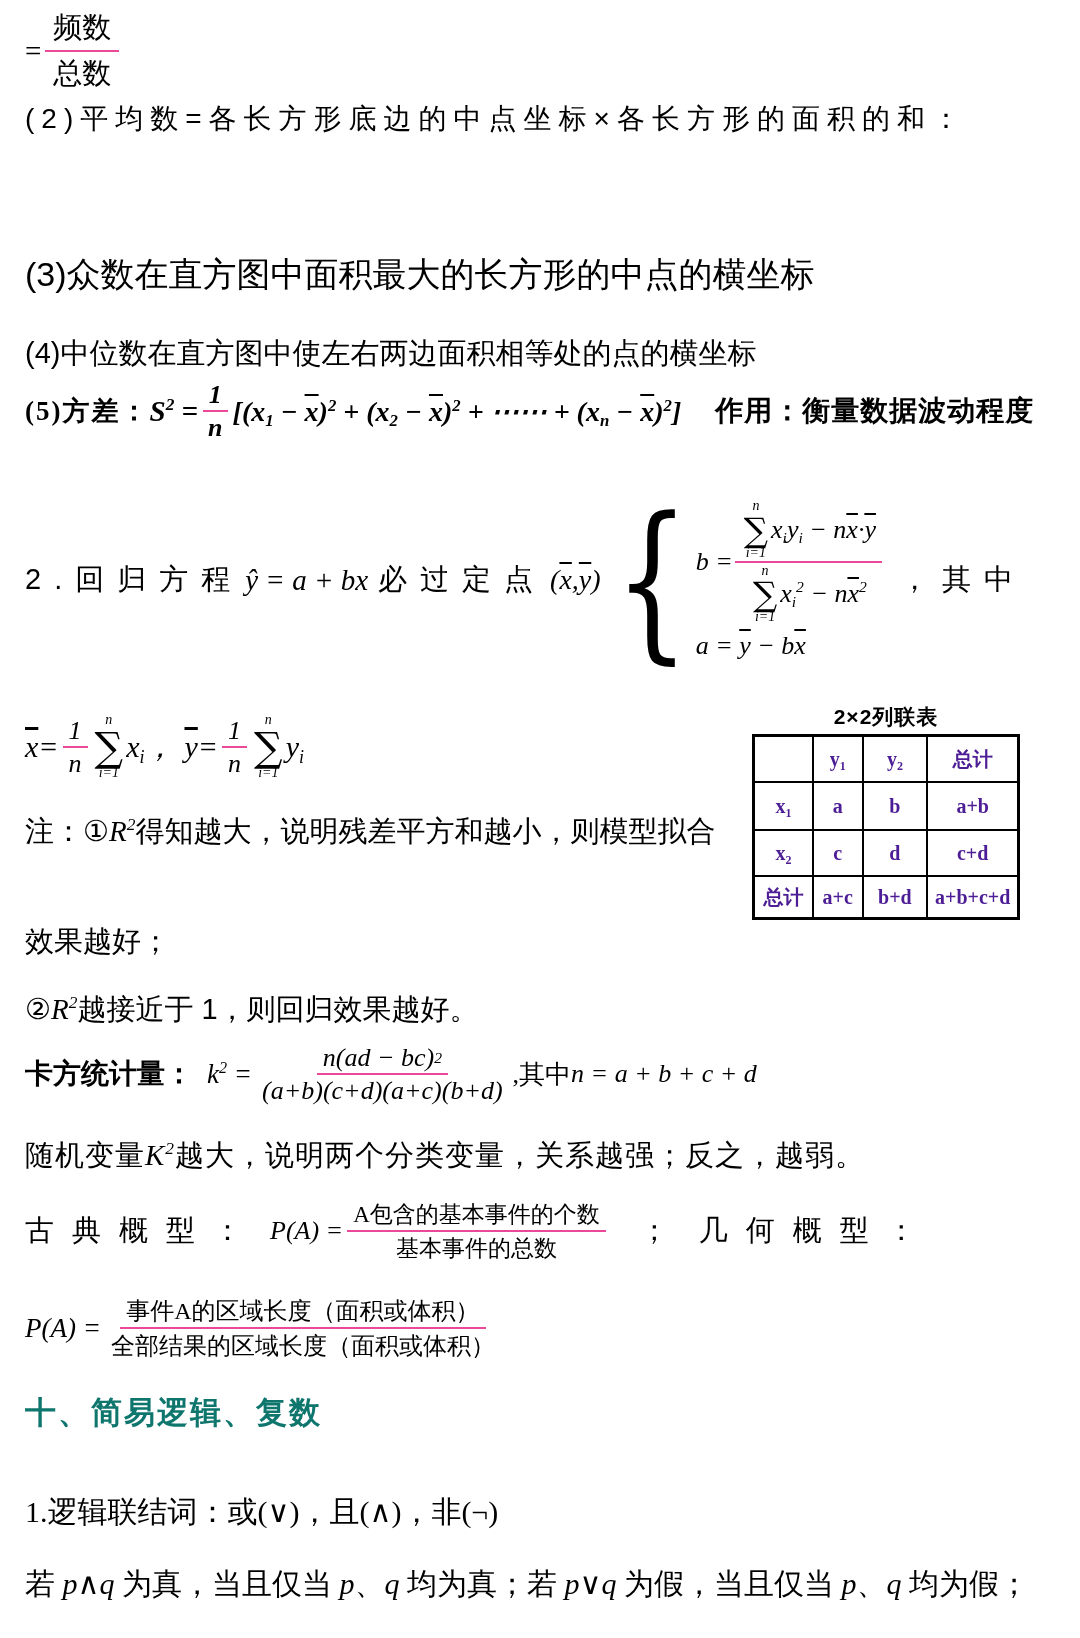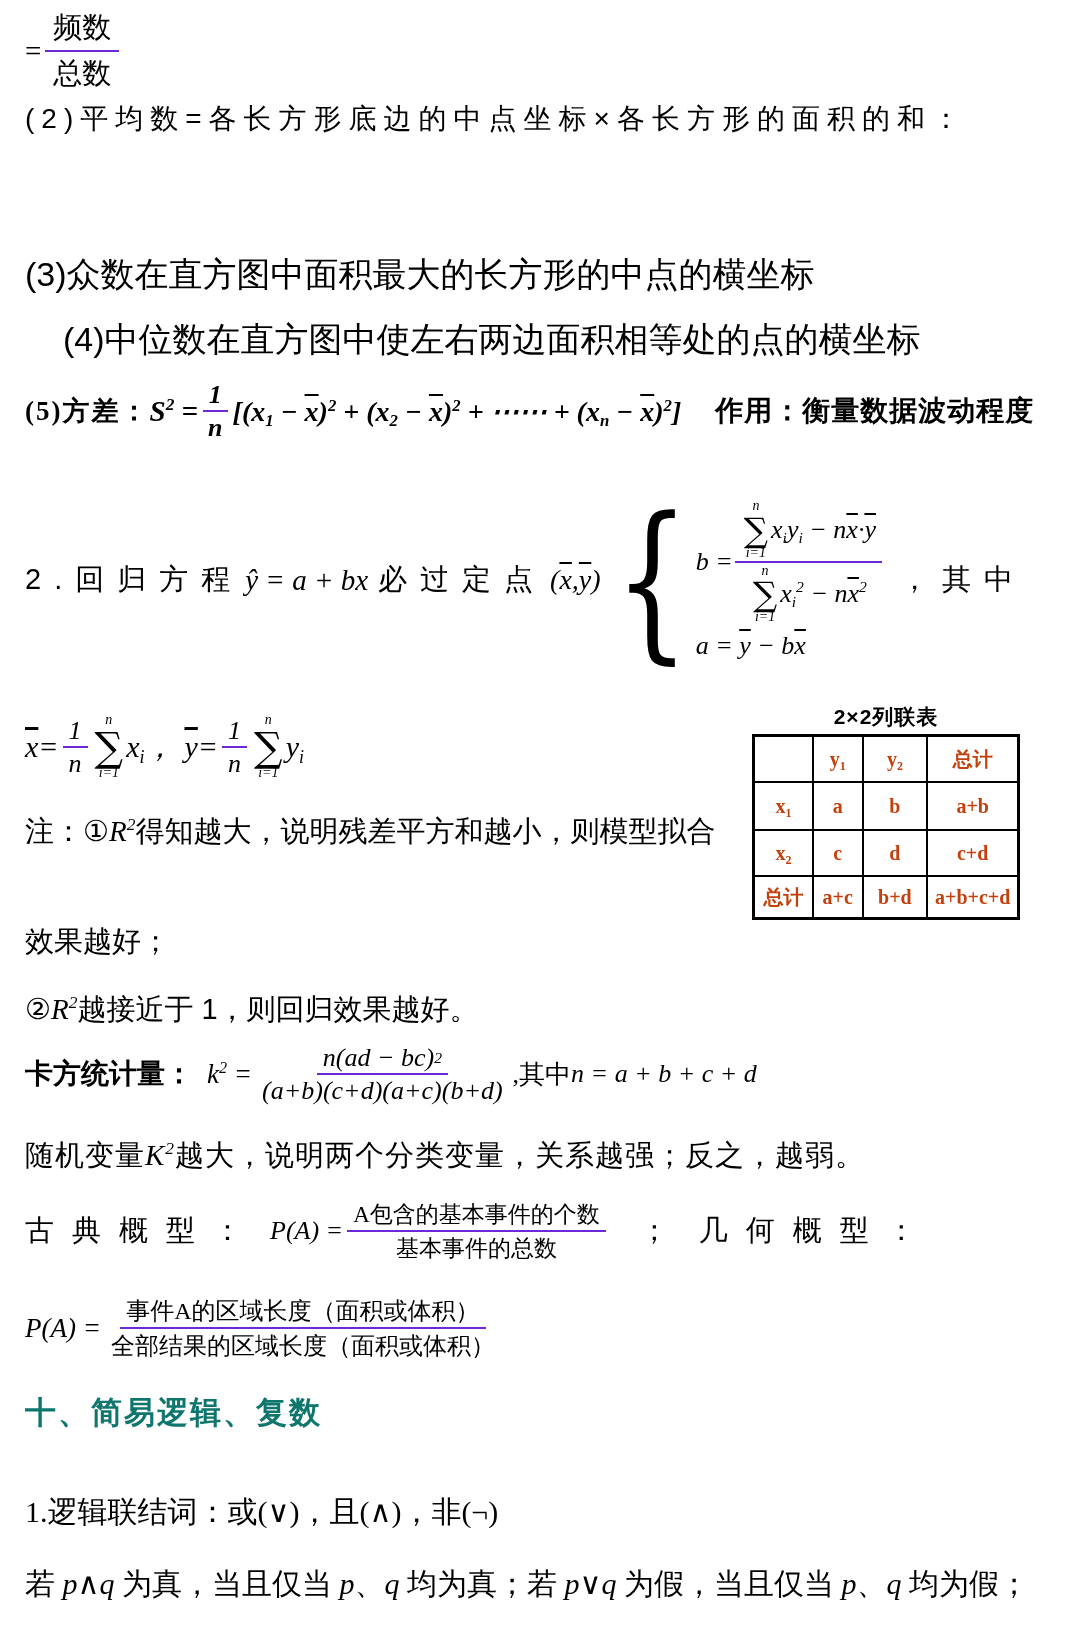--- a/index.html
+++ b/index.html
@@ -7,41 +7,41 @@
   .sans{font-family:"Liberation Sans","DejaVu Sans",sans-serif;}
   .serif{font-family:"Liberation Serif","DejaVu Serif",serif;}
   .it{font-style:italic;font-family:"Liberation Serif","DejaVu Serif",serif;}
   .bar{text-decoration:overline;}
   .bold{font-weight:bold;}
   sub{font-size:0.6em;line-height:0;vertical-align:-0.32em;font-style:italic;}
   sup{font-size:0.6em;line-height:0;vertical-align:0.62em;}
   .row{position:absolute;display:flex;align-items:center;white-space:nowrap;}
   .abs{position:absolute;white-space:nowrap;}
   .frac{display:inline-flex;flex-direction:column;align-items:center;vertical-align:middle;text-align:center;margin:0 4px;}
-  .frac .fn{border-bottom:2px solid #6d28d9;padding:0 6px;display:flex;align-items:center;justify-content:center;}
+  .frac .fn{border-bottom:2px solid #ec4899;padding:0 6px;display:flex;align-items:center;justify-content:center;}
   .frac .fd{padding:1px 6px 0 6px;display:flex;align-items:center;justify-content:center;}
   .sum{display:inline-flex;flex-direction:column;align-items:center;line-height:1;margin:0 3px;}
   .sum .slim{font-size:14px;line-height:1.05;font-style:italic;font-family:"Liberation Serif",serif;}
   .sum .ssym{font-size:34px;line-height:.95;font-style:normal;font-family:"DejaVu Serif",serif;}
   .brace{display:inline-block;font-family:"DejaVu Serif",serif;font-size:118px;line-height:1;transform:scaleY(1.45);margin:0 6px 0 14px;font-weight:300;}
 
   #freq{left:25px;top:6px;font-size:29px;}
   #freq .frac .fn,#freq .frac .fd{padding:2px 8px;}
   #avg{left:25px;top:100px;font-size:28px;letter-spacing:7px;}
   #mean{left:25px;top:180px;font-size:30px;}
   #l3{left:25px;top:252px;font-size:34px;}
-  #l4{left:25px;top:317px;font-size:34px;margin-left:38px;}
+  #l4{left:25px;top:334px;font-size:29px;}
   #var{left:25px;top:371px;height:80px;font-weight:bold;}
   #var .body{font-size:28px;}
   #reg{left:25px;top:480px;height:200px;}
   #xym{left:25px;top:693px;height:108px;font-size:30px;}
   #tbl{left:752px;top:703px;width:268px;position:absolute;}
   #tbl .ttl{text-align:center;font-weight:bold;font-size:21px;margin-bottom:3px;letter-spacing:1px;}
   #tbl table{border-collapse:collapse;margin:0 auto;border:3px solid #000;}
-  #tbl td{border:2.5px solid #000;text-align:center;font-weight:bold;color:#c2410c;
+  #tbl td{border:2.5px solid #000;text-align:center;font-weight:bold;color:#4c1d95;
           font-family:"Liberation Serif","DejaVu Serif",serif;font-size:20px;padding:0;}
   #note1{left:25px;top:812px;font-size:29px;}
   #note1b{left:25px;top:922px;font-size:29px;}
   #note2{left:25px;top:990px;font-size:29px;}
   #chi{left:25px;top:1028px;height:92px;}
   #kln{left:25px;top:1136px;font-size:29px;letter-spacing:1px;}
   #cls{left:25px;top:1188px;height:86px;}
   #geo{left:25px;top:1284px;height:88px;}
   #hd{left:25px;top:1392px;font-size:31px;font-weight:bold;color:#0f766e;letter-spacing:2px;}
   #lg1{left:25px;top:1492px;font-size:30px;}

